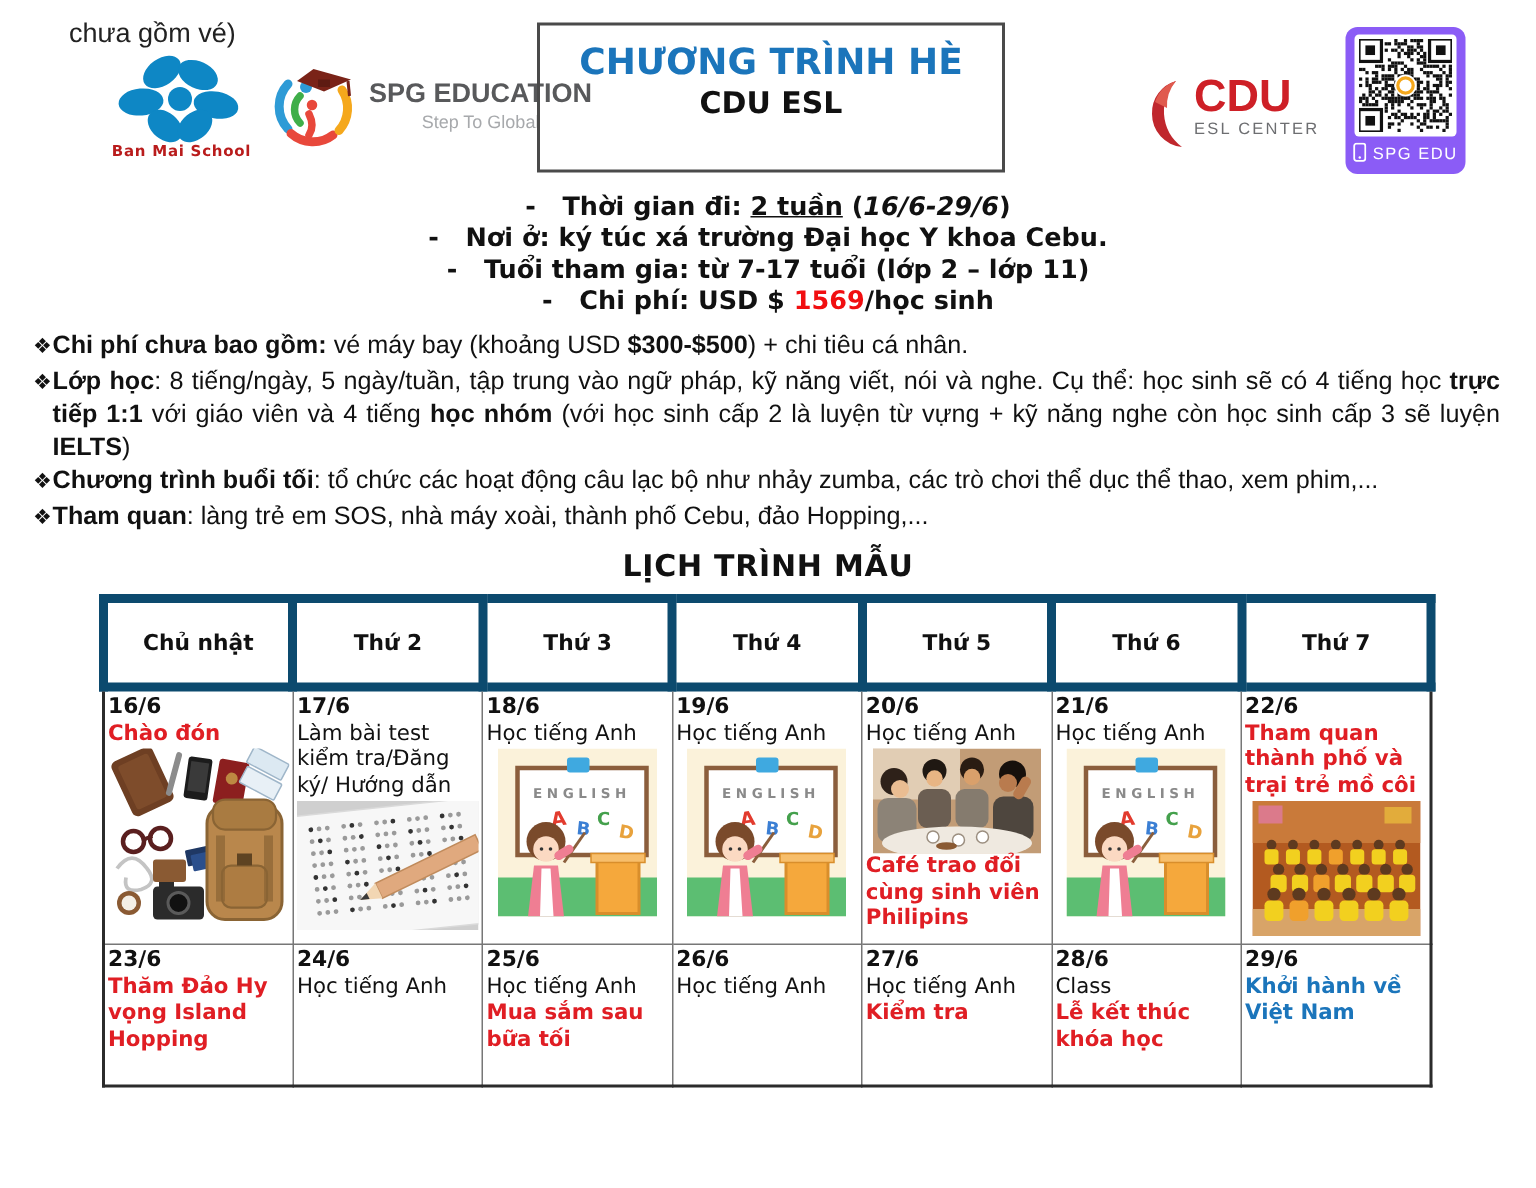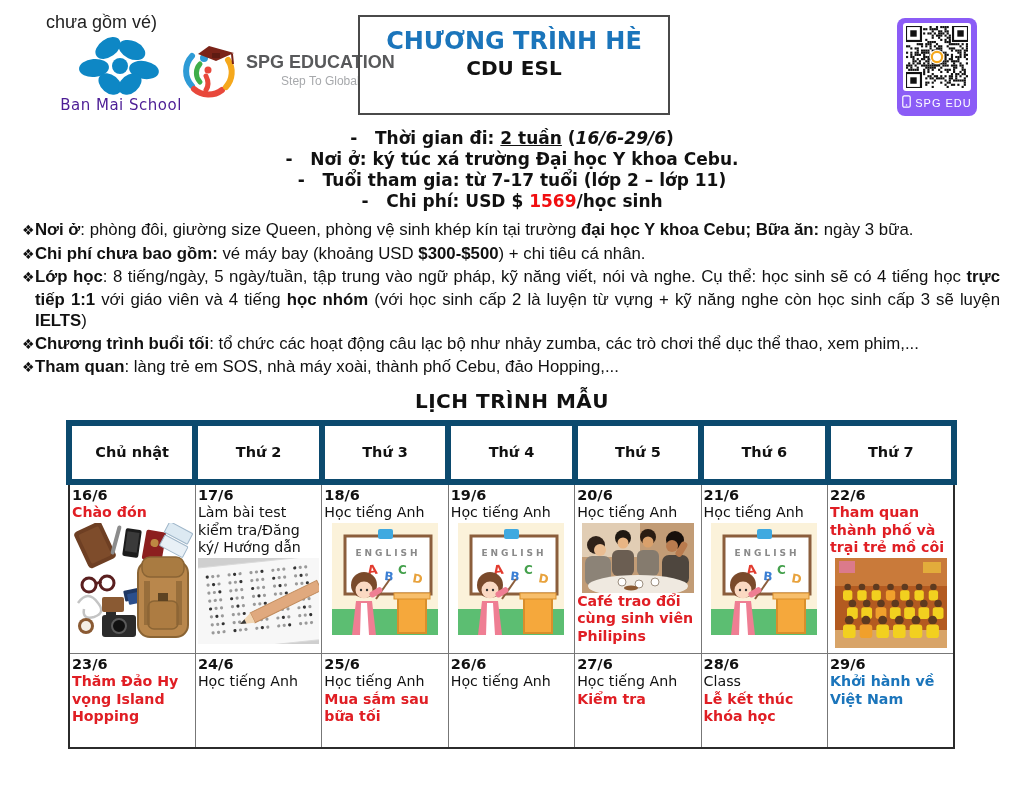--- a/index.html
+++ b/index.html
@@ -3,21 +3,21 @@
 <meta charset="utf-8">
 <style>
   html,body{margin:0;padding:0;background:#fff;}
   .page{position:relative;width:1024px;height:760px;background:#fff;overflow:hidden;
         font-family:"DejaVu Sans","Liberation Sans",sans-serif;color:#111;}
   
   .header{position:relative;height:122px;}
   .note{position:absolute;left:46px;top:12px;font-size:18px;color:#222;
         font-family:"Liberation Sans",sans-serif;}
   .logo-banmai{position:absolute;left:56px;top:34px;width:130px;text-align:center;}
-  .logo-banmai .bm-name{font-size:15px;font-weight:normal;color:#4c1d95;letter-spacing:.5px;margin-top:-4px;}
+  .logo-banmai .bm-name{font-size:10px;font-weight:bold;color:#b91c1c;letter-spacing:.5px;margin-top:-4px;}
   .logo-spg{position:absolute;left:178px;top:36px;display:flex;align-items:center;}
   .spg-text{margin-left:6px;}
   .spg-name{font-size:18px;font-weight:bold;color:#58595B;font-family:"Liberation Sans",sans-serif;}
   .spg-tag{font-size:12px;color:#A7A9AC;text-align:center;margin-top:1px;font-family:"Liberation Sans",sans-serif;}
   .title-box{position:absolute;left:358px;top:15px;width:312px;height:100px;
              border:2px solid #4A4A4A;text-align:center;padding-top:10px;box-sizing:border-box;}
   .title-l1{font-size:24px;font-weight:bold;color:var(--blue);line-height:28px;}
   .title-l2{font-size:24px;font-weight:bold;line-height:28px;}
   .title-l2 .red{color:var(--red);}
   .title-l2 .blue{color:var(--blue);}
@@ -103,20 +103,32 @@
         <div class="spg-name">SPG EDUCATION</div>
         <div class="spg-tag">Step To Global</div>
       </div>
     </div>
 
     <div class="title-box">
       <div class="title-l1">CHƯƠNG TRÌNH HÈ</div>
       <div class="title-l3">CDU ESL</div>
     </div>
 
+    <div class="logo-cdu">
+      <span>
+        <svg width="34" height="52" viewBox="0 0 34 52">
+          <path d="M26 4 A 22 22 0 0 0 10 26 A 22 22 0 0 0 30 48 A 30 30 0 0 1 18 26 A 30 30 0 0 1 26 4 Z" fill="#C0272D"></path>
+          <path d="M26 4 A 22 22 0 0 0 12 18 L 20 22 A 26 26 0 0 1 26 4 Z" fill="#E05A4E"></path>
+        </svg>
+      </span>
+      <div class="cdu-text">
+        <div class="cdu-name">CDU</div>
+        <div class="cdu-sub">ESL CENTER</div>
+      </div>
+    </div>
 
     <div class="qr-box">
       <div class="qr-white">
         <svg class="qr-svg" width="62" height="62" viewBox="0 0 29 29">
             <rect x="11" y="0" width="1" height="1" fill="#111"></rect>
             <rect x="14" y="0" width="1" height="1" fill="#111"></rect>
             <rect x="16" y="0" width="1" height="1" fill="#111"></rect>
             <rect x="17" y="0" width="1" height="1" fill="#111"></rect>
             <rect x="18" y="0" width="1" height="1" fill="#111"></rect>
             <rect x="19" y="0" width="1" height="1" fill="#111"></rect>
@@ -433,21 +445,20 @@
           </svg>
         </span>
         <span>SPG EDU</span>
       </div>
     </div>
   </div>
 
   <div class="info"><div><span class="b">-   Thời gian đi: </span><span class="b u">2 tuần</span><span class="b"> (</span><span class="b i">16/6-29/6</span><span class="b">)</span></div><div><span class="b">-   Nơi ở: ký túc xá trường Đại học Y khoa Cebu.</span></div><div><span class="b">-   Tuổi tham gia: từ 7-17 tuổi (lớp 2 – lớp 11)</span></div><div><span class="b">-   Chi phí: USD $ </span><span class="b price">1569</span><span class="b">/học sinh</span></div></div>
 
   <ul class="bullets">
-      <li><span class="glyph">❖</span><span class="b">Nơi ở</span><span>: phòng đôi, giường size Queen, phòng vệ sinh khép kín tại trường </span><span class="b">đại học Y khoa Cebu; Bữa ăn:</span><span> ngày 3 bữa.</span></li>
       <li><span class="glyph">❖</span><span class="b">Chi phí chưa bao gồm:</span><span> vé máy bay (khoảng USD </span><span class="b">$300-$500</span><span>) + chi tiêu cá nhân.</span></li>
       <li><span class="glyph">❖</span><span class="b">Lớp học</span><span>: 8 tiếng/ngày, 5 ngày/tuần, tập trung vào ngữ pháp, kỹ năng viết, nói và nghe. Cụ thể: học sinh sẽ có 4 tiếng học </span><span class="b">trực tiếp 1:1</span><span> với giáo viên và 4 tiếng </span><span class="b">học nhóm</span><span> (với học sinh cấp 2 là luyện từ vựng + kỹ năng nghe còn học sinh cấp 3 sẽ luyện </span><span class="b">IELTS</span><span>)</span></li>
       <li><span class="glyph">❖</span><span class="b">Chương trình buổi tối</span><span>: tổ chức các hoạt động câu lạc bộ như nhảy zumba, các trò chơi thể dục thể thao, xem phim,...</span></li>
       <li><span class="glyph">❖</span><span class="b">Tham quan</span><span>: làng trẻ em SOS, nhà máy xoài, thành phố Cebu, đảo Hopping,...</span></li>
     </ul>
 
   <div class="sched-title">LỊCH TRÌNH MẪU</div>
   <table class="sched">
     <thead>
         <tr>

